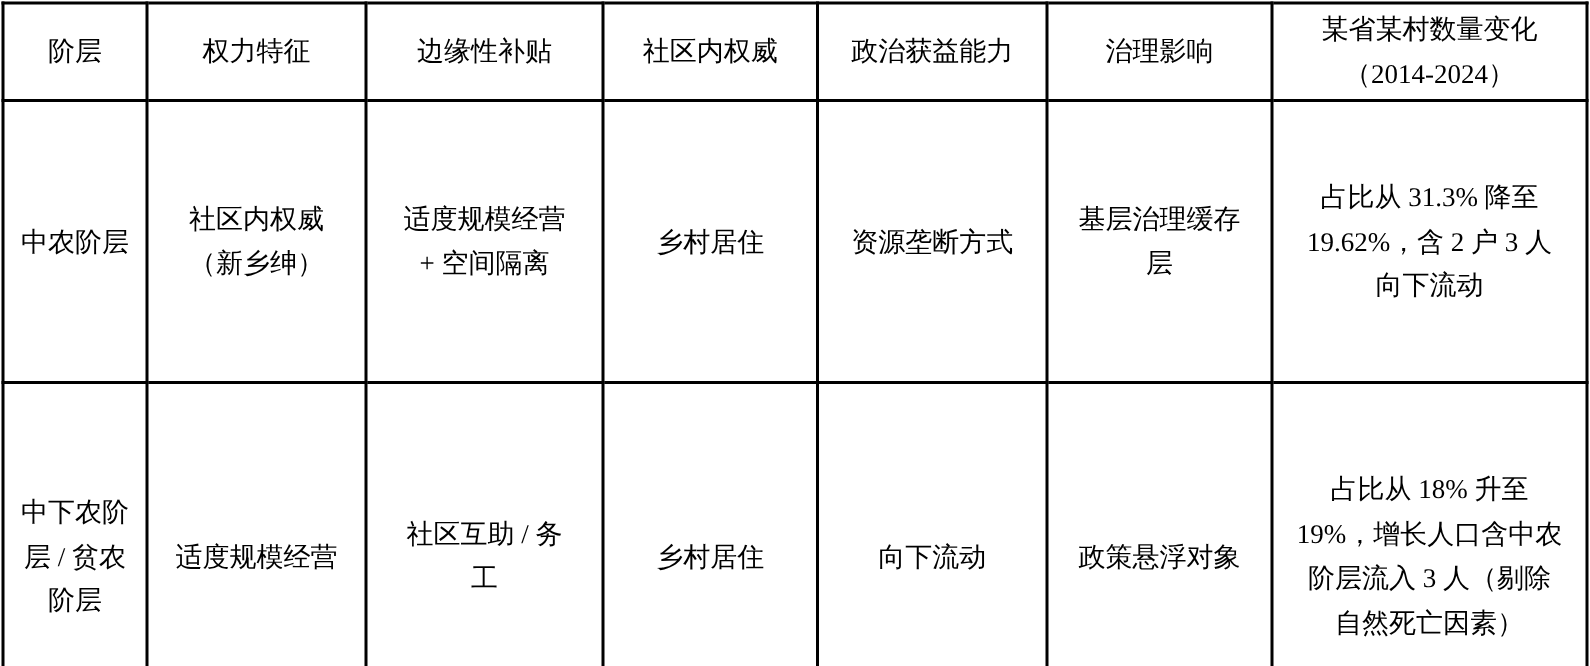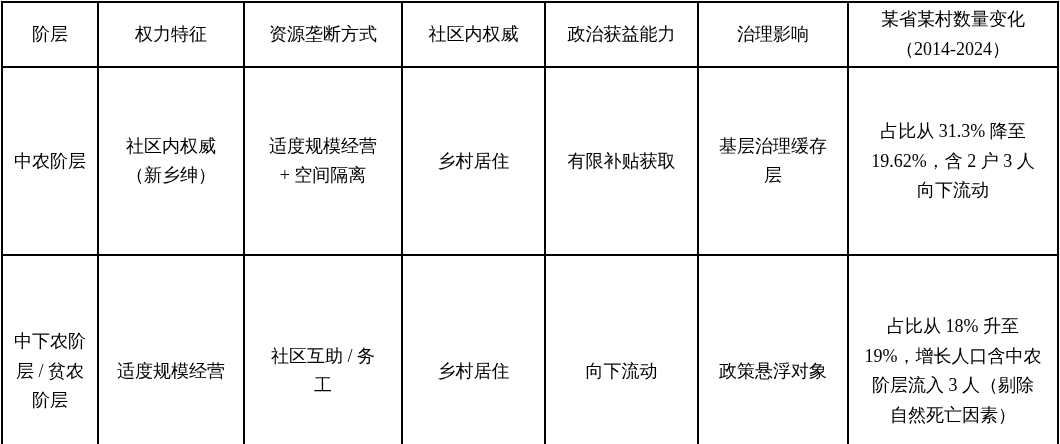--- a/index.html
+++ b/index.html
@@ -54,37 +54,37 @@
       <col class="c2">
       <col class="c3">
     <col class="c4">
       <col class="c5">
       <col class="c6">
   </colgroup>
   <thead>
     <tr class="header-row">
       <th>阶层</th>
       <th>权力特征</th>
-      <th>资源垄断方式</th>
+      <th>边缘性补贴</th>
       <th>社区内权威</th>
       <th>政治获益能力</th>
       <th>治理影响</th>
       <th>某省某村数量变化
 （2014-2024）</th>
     </tr>
   </thead>
   <tbody>
     <tr class="data-row-0">
       <td>中农阶层</td>
       <td>社区内权威
 （新乡绅）</td>
       <td>适度规模经营
 + 空间隔离</td>
       <td>乡村居住</td>
-      <td>有限补贴获取</td>
+      <td>资源垄断方式</td>
       <td>基层治理缓存
 层</td>
       <td>占比从 31.3% 降至
 19.62%，含 2 户 3 人
 向下流动</td>
     </tr>
     <tr class="data-row-1">
       <td>中下农阶
 层 / 贫农
 阶层</td>

